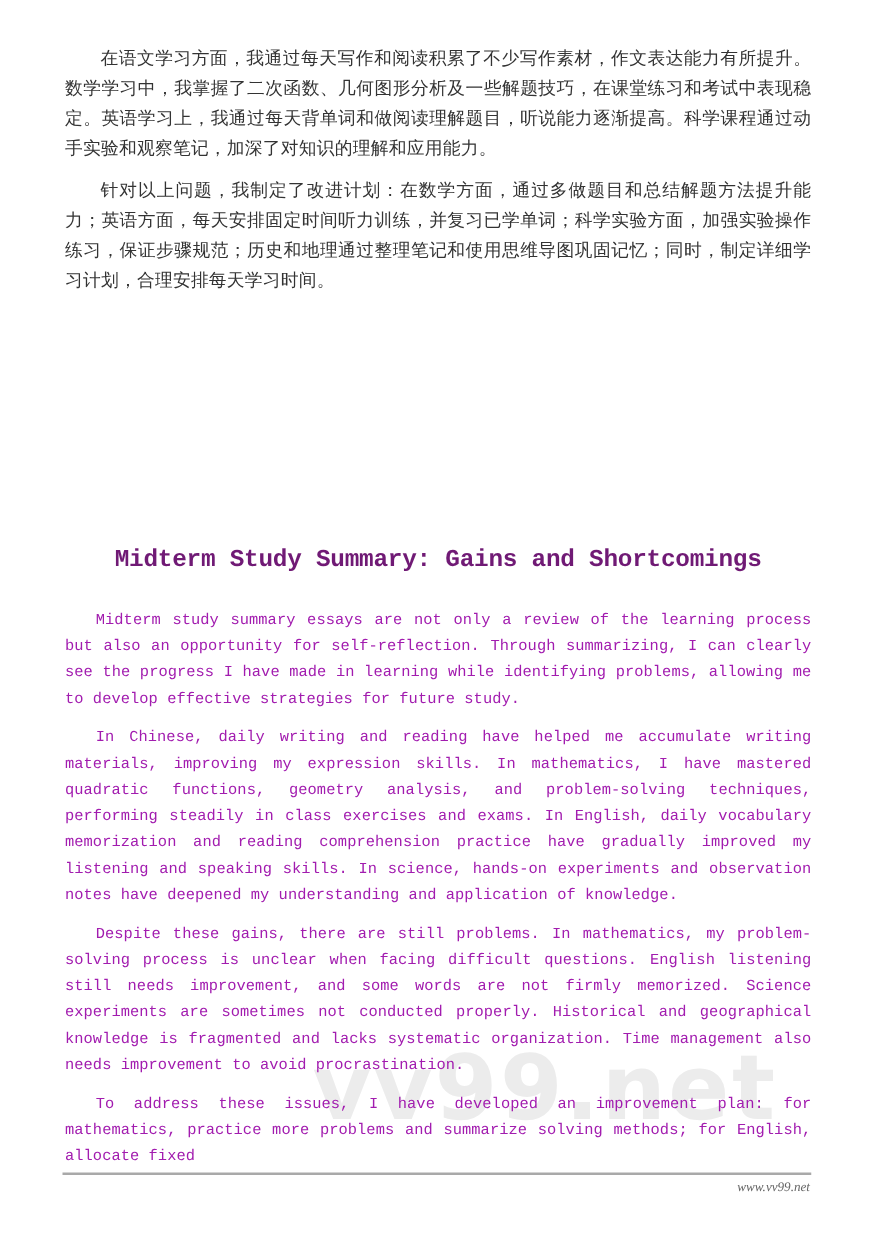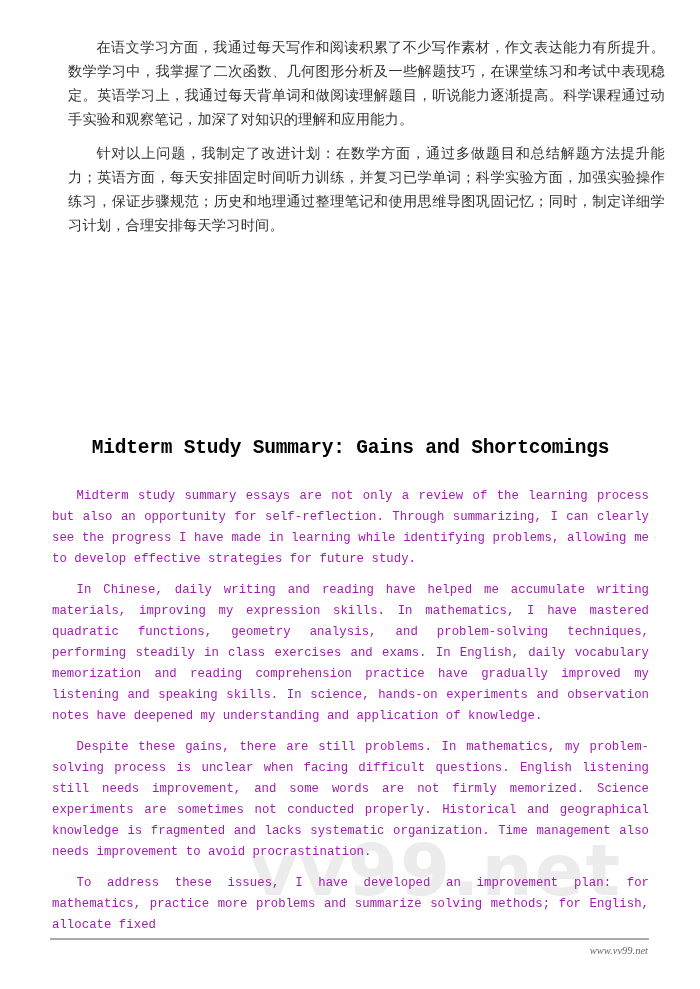--- a/index.html
+++ b/index.html
@@ -15,21 +15,21 @@
       color: #2a2a2a;
     }
     .page {
       position: absolute;
       left: 52px;
       top: 0;
       width: 597px;
     }
     .zh-section {
       position: absolute;
-      left: 16px;
+      left: 0;
       top: 35px;
       width: 597px;
     }
     .zh-p {
       font-family: "DejaVu Serif", serif;
       font-size: 14.2px;
       line-height: 24px;
       margin: 0 0 10px 0;
       text-indent: 2em;
       text-align: justify;
@@ -38,21 +38,21 @@
     }
     .doc-title {
       position: absolute;
       left: 0;
       top: 437px;
       width: 597px;
       text-align: center;
       font-family: "Liberation Mono", "DejaVu Sans Mono", monospace;
       font-size: 19.5px;
       font-weight: bold;
-      color: #000000;
+      color: #701a75;
       margin: 0;
       letter-spacing: -0.2px;
     }
     .en-section {
       position: absolute;
       left: 0;
       top: 486px;
       width: 597px;
     }
     .en-p {

